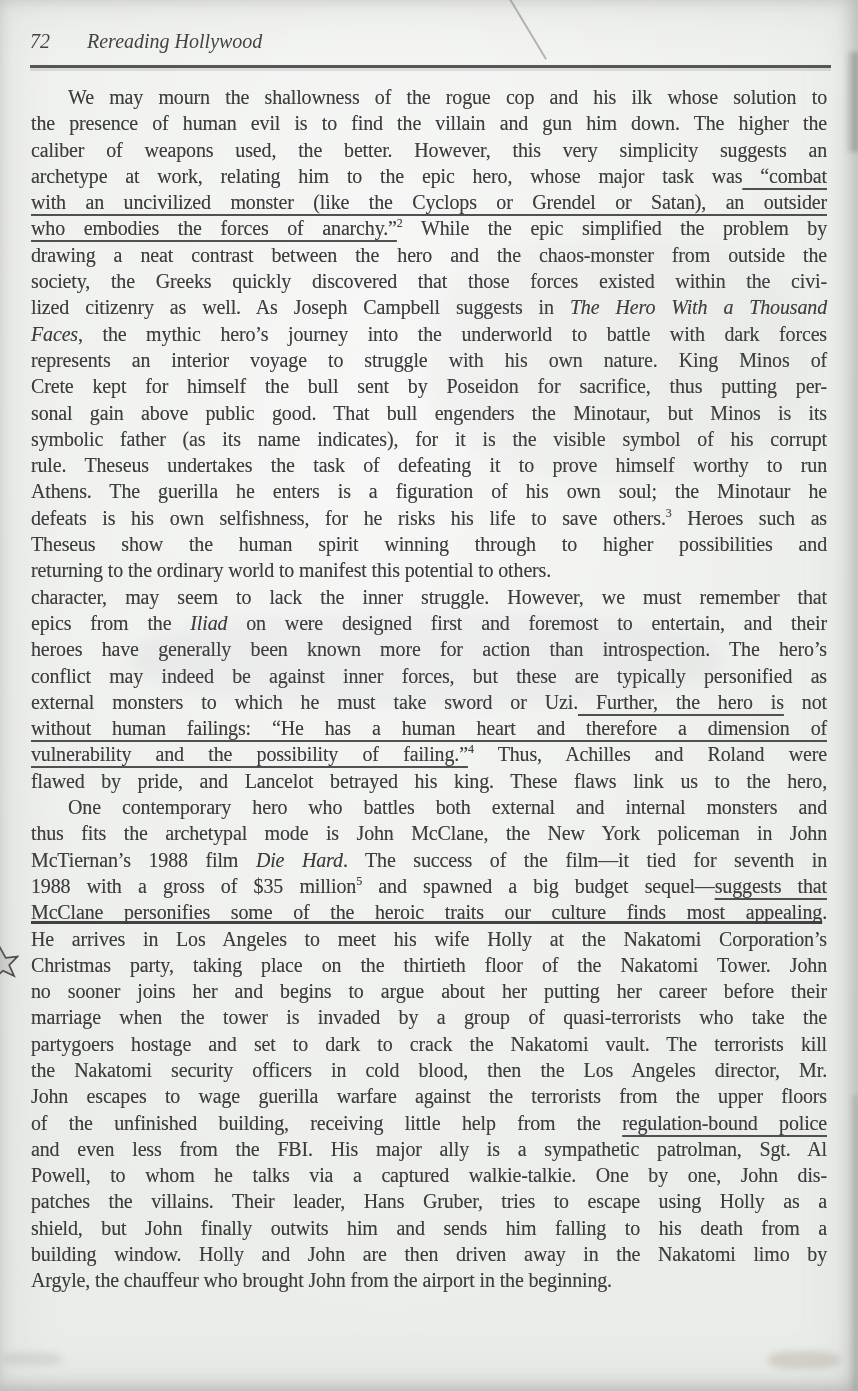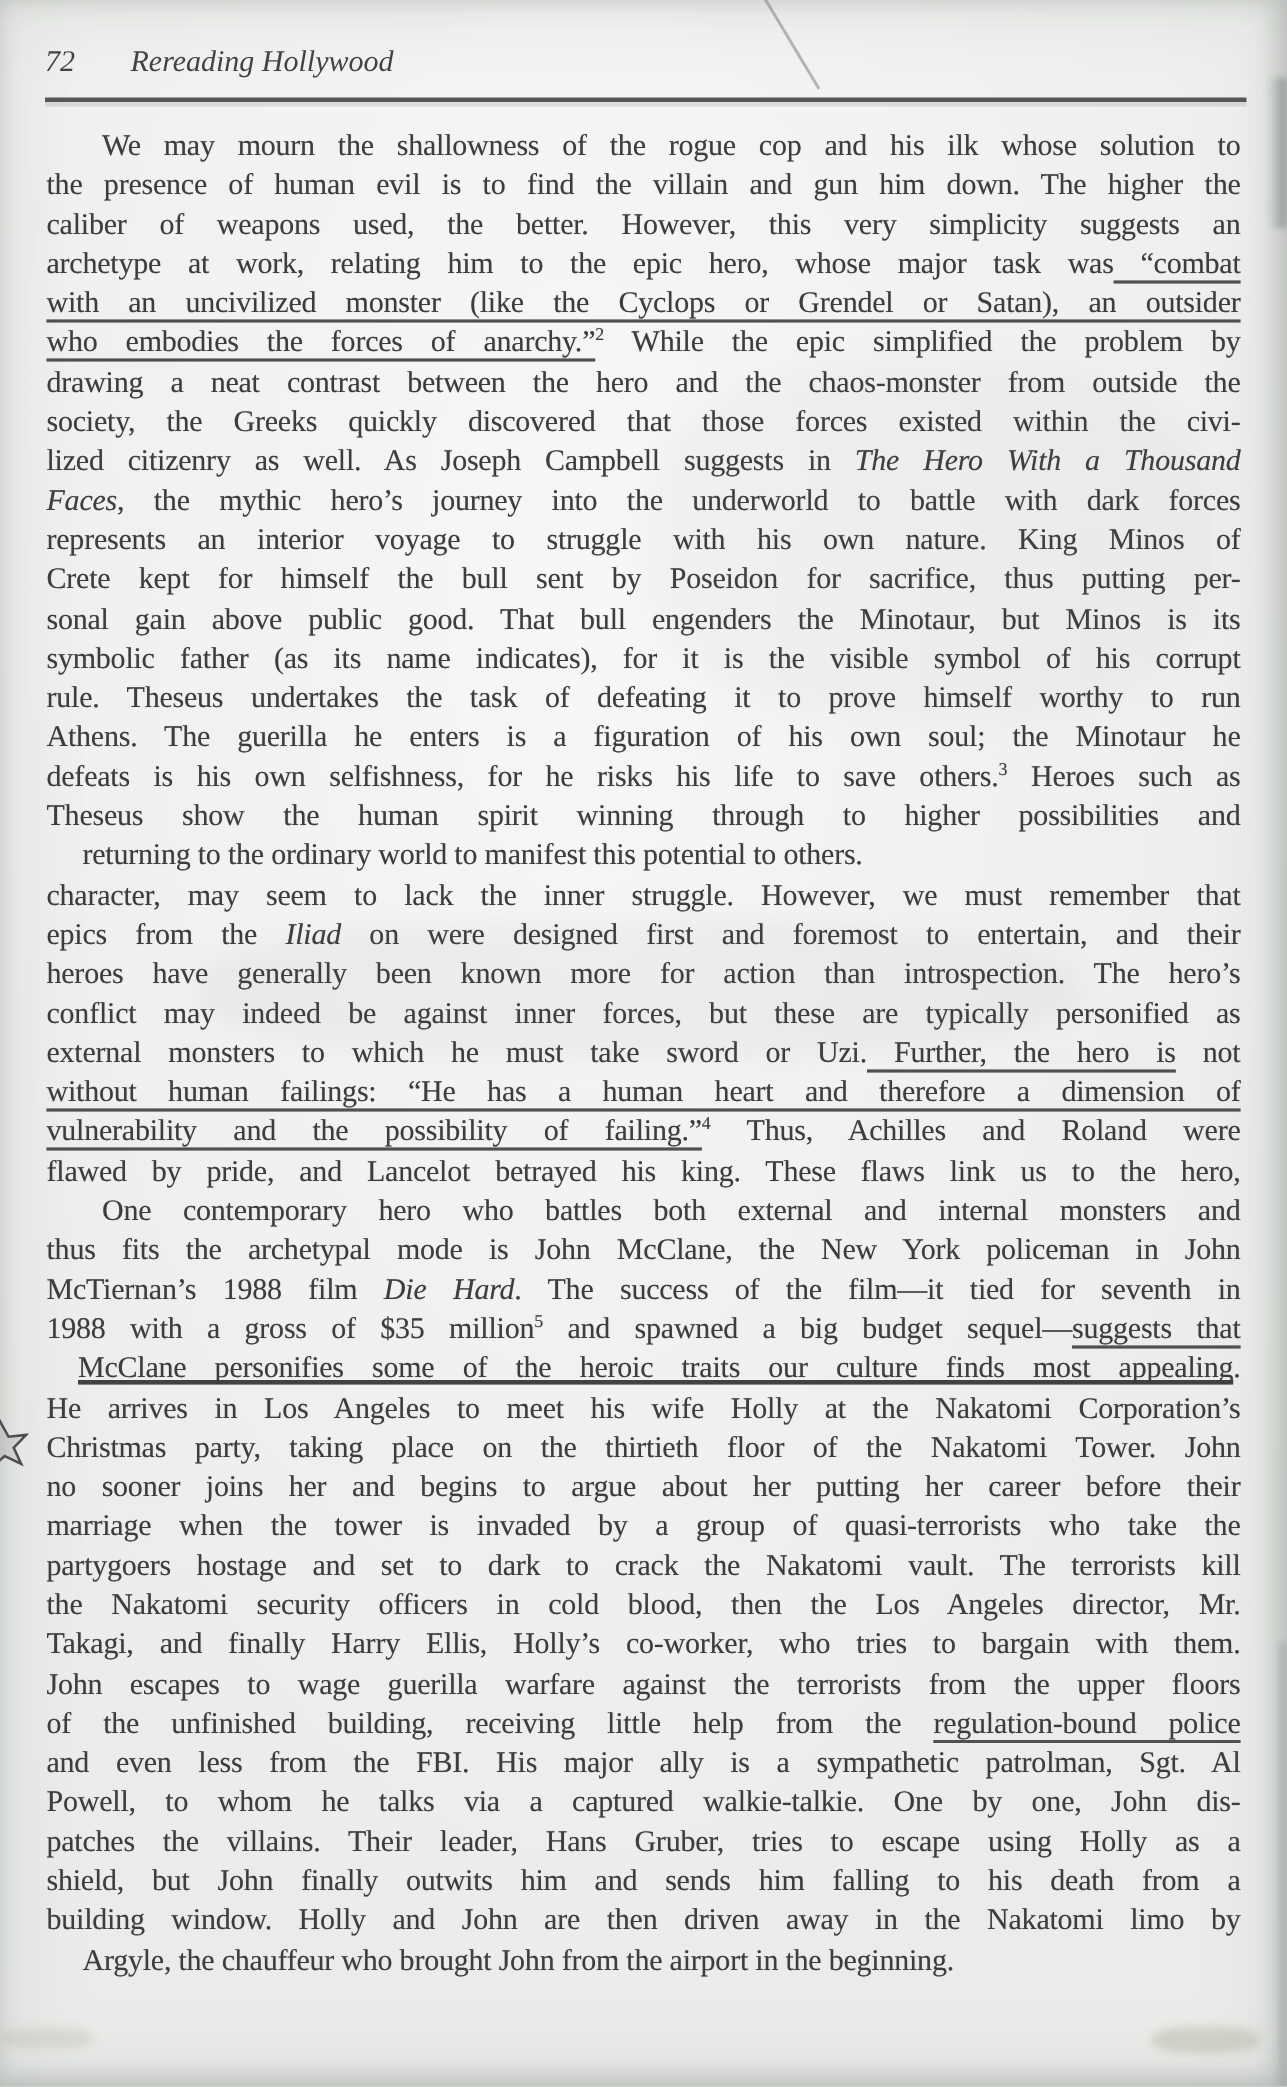--- a/index.html
+++ b/index.html
@@ -26,37 +26,36 @@
     box-shadow:0 3px 0 rgba(100,100,100,0.16);
   }
   .pagenum{display:inline-block;margin-right:37px;}
   
   .body{position:absolute;left:31px;top:84px;width:796px;}
   .line{
     font-size:20px;line-height:26.3px;letter-spacing:-0.15px;
     text-align:justify;text-align-last:justify;
     text-shadow:0 0 0.5px rgba(66,66,66,0.45);
   }
-  .line.last{text-align-last:left;margin-left:24px;}
+  .line.last{text-align-last:left;}
   .line.indent{text-indent:37px;}
   .it{font-style:italic;}
   sup{font-size:0.6em;vertical-align:super;line-height:0;}
   .pen{
     text-decoration-line:underline;
     text-decoration-style:solid;
     text-decoration-color:rgba(62,62,62,0.82);
     text-decoration-thickness:2.2px;
     text-underline-offset:4.5px;
     text-decoration-skip-ink:none;
   }
   .pen-low{
     text-underline-offset:1.5px;
     text-decoration-thickness:2.6px;
     text-decoration-color:rgba(55,55,55,0.9);
-    margin-left:21px;
   }
   
   .margin-star{position:absolute;left:-15px;top:944px;width:34px;height:40px;}
   .margin-star svg{display:block;}
   
   .scratch{
     position:absolute;left:507px;top:-4px;width:1.5px;height:74px;
     background:rgba(128,128,133,0.55);
     transform:rotate(-31deg);transform-origin:top center;
   }
@@ -133,21 +132,20 @@
         <div class="line"><span>thus fits the archetypal mode is John McClane, the New York policeman in John</span></div>
         <div class="line"><span>McTiernan’s 1988 film </span><span class="it">Die Hard</span><span>. The success of the film—it tied for seventh in</span></div>
         <div class="line"><span>1988 with a gross of $35 million</span><sup>5</sup><span> and spawned a big budget sequel—</span><span class="pen">suggests that</span></div>
         <div class="line"><span class="pen pen-low">McClane personifies some of the heroic traits our culture finds most appealing</span><span>.</span></div>
         <div class="line"><span>He arrives in Los Angeles to meet his wife Holly at the Nakatomi Corporation’s</span></div>
         <div class="line"><span>Christmas party, taking place on the thirtieth floor of the Nakatomi Tower. John</span></div>
         <div class="line"><span>no sooner joins her and begins to argue about her putting her career before their</span></div>
         <div class="line"><span>marriage when the tower is invaded by a group of quasi-terrorists who take the</span></div>
         <div class="line"><span>partygoers hostage and set to dark to crack the Nakatomi vault. The terrorists kill</span></div>
         <div class="line"><span>the Nakatomi security officers in cold blood, then the Los Angeles director, Mr.</span></div>
-        <div class="line"><span>Takagi, and finally Harry Ellis, Holly’s co-worker, who tries to bargain with them.</span></div>
         <div class="line"><span>John escapes to wage guerilla warfare against the terrorists from the upper floors</span></div>
         <div class="line"><span>of the unfinished building, receiving little help from the </span><span class="pen">regulation-bound police</span></div>
         <div class="line"><span>and even less from the FBI. His major ally is a sympathetic patrolman, Sgt. Al</span></div>
         <div class="line"><span>Powell, to whom he talks via a captured walkie-talkie. One by one, John dis-</span></div>
         <div class="line"><span>patches the villains. Their leader, Hans Gruber, tries to escape using Holly as a</span></div>
         <div class="line"><span>shield, but John finally outwits him and sends him falling to his death from a</span></div>
         <div class="line"><span>building window. Holly and John are then driven away in the Nakatomi limo by</span></div>
         <div class="line last"><span>Argyle, the chauffeur who brought John from the airport in the beginning.</span></div>
       </div>
     </div>

